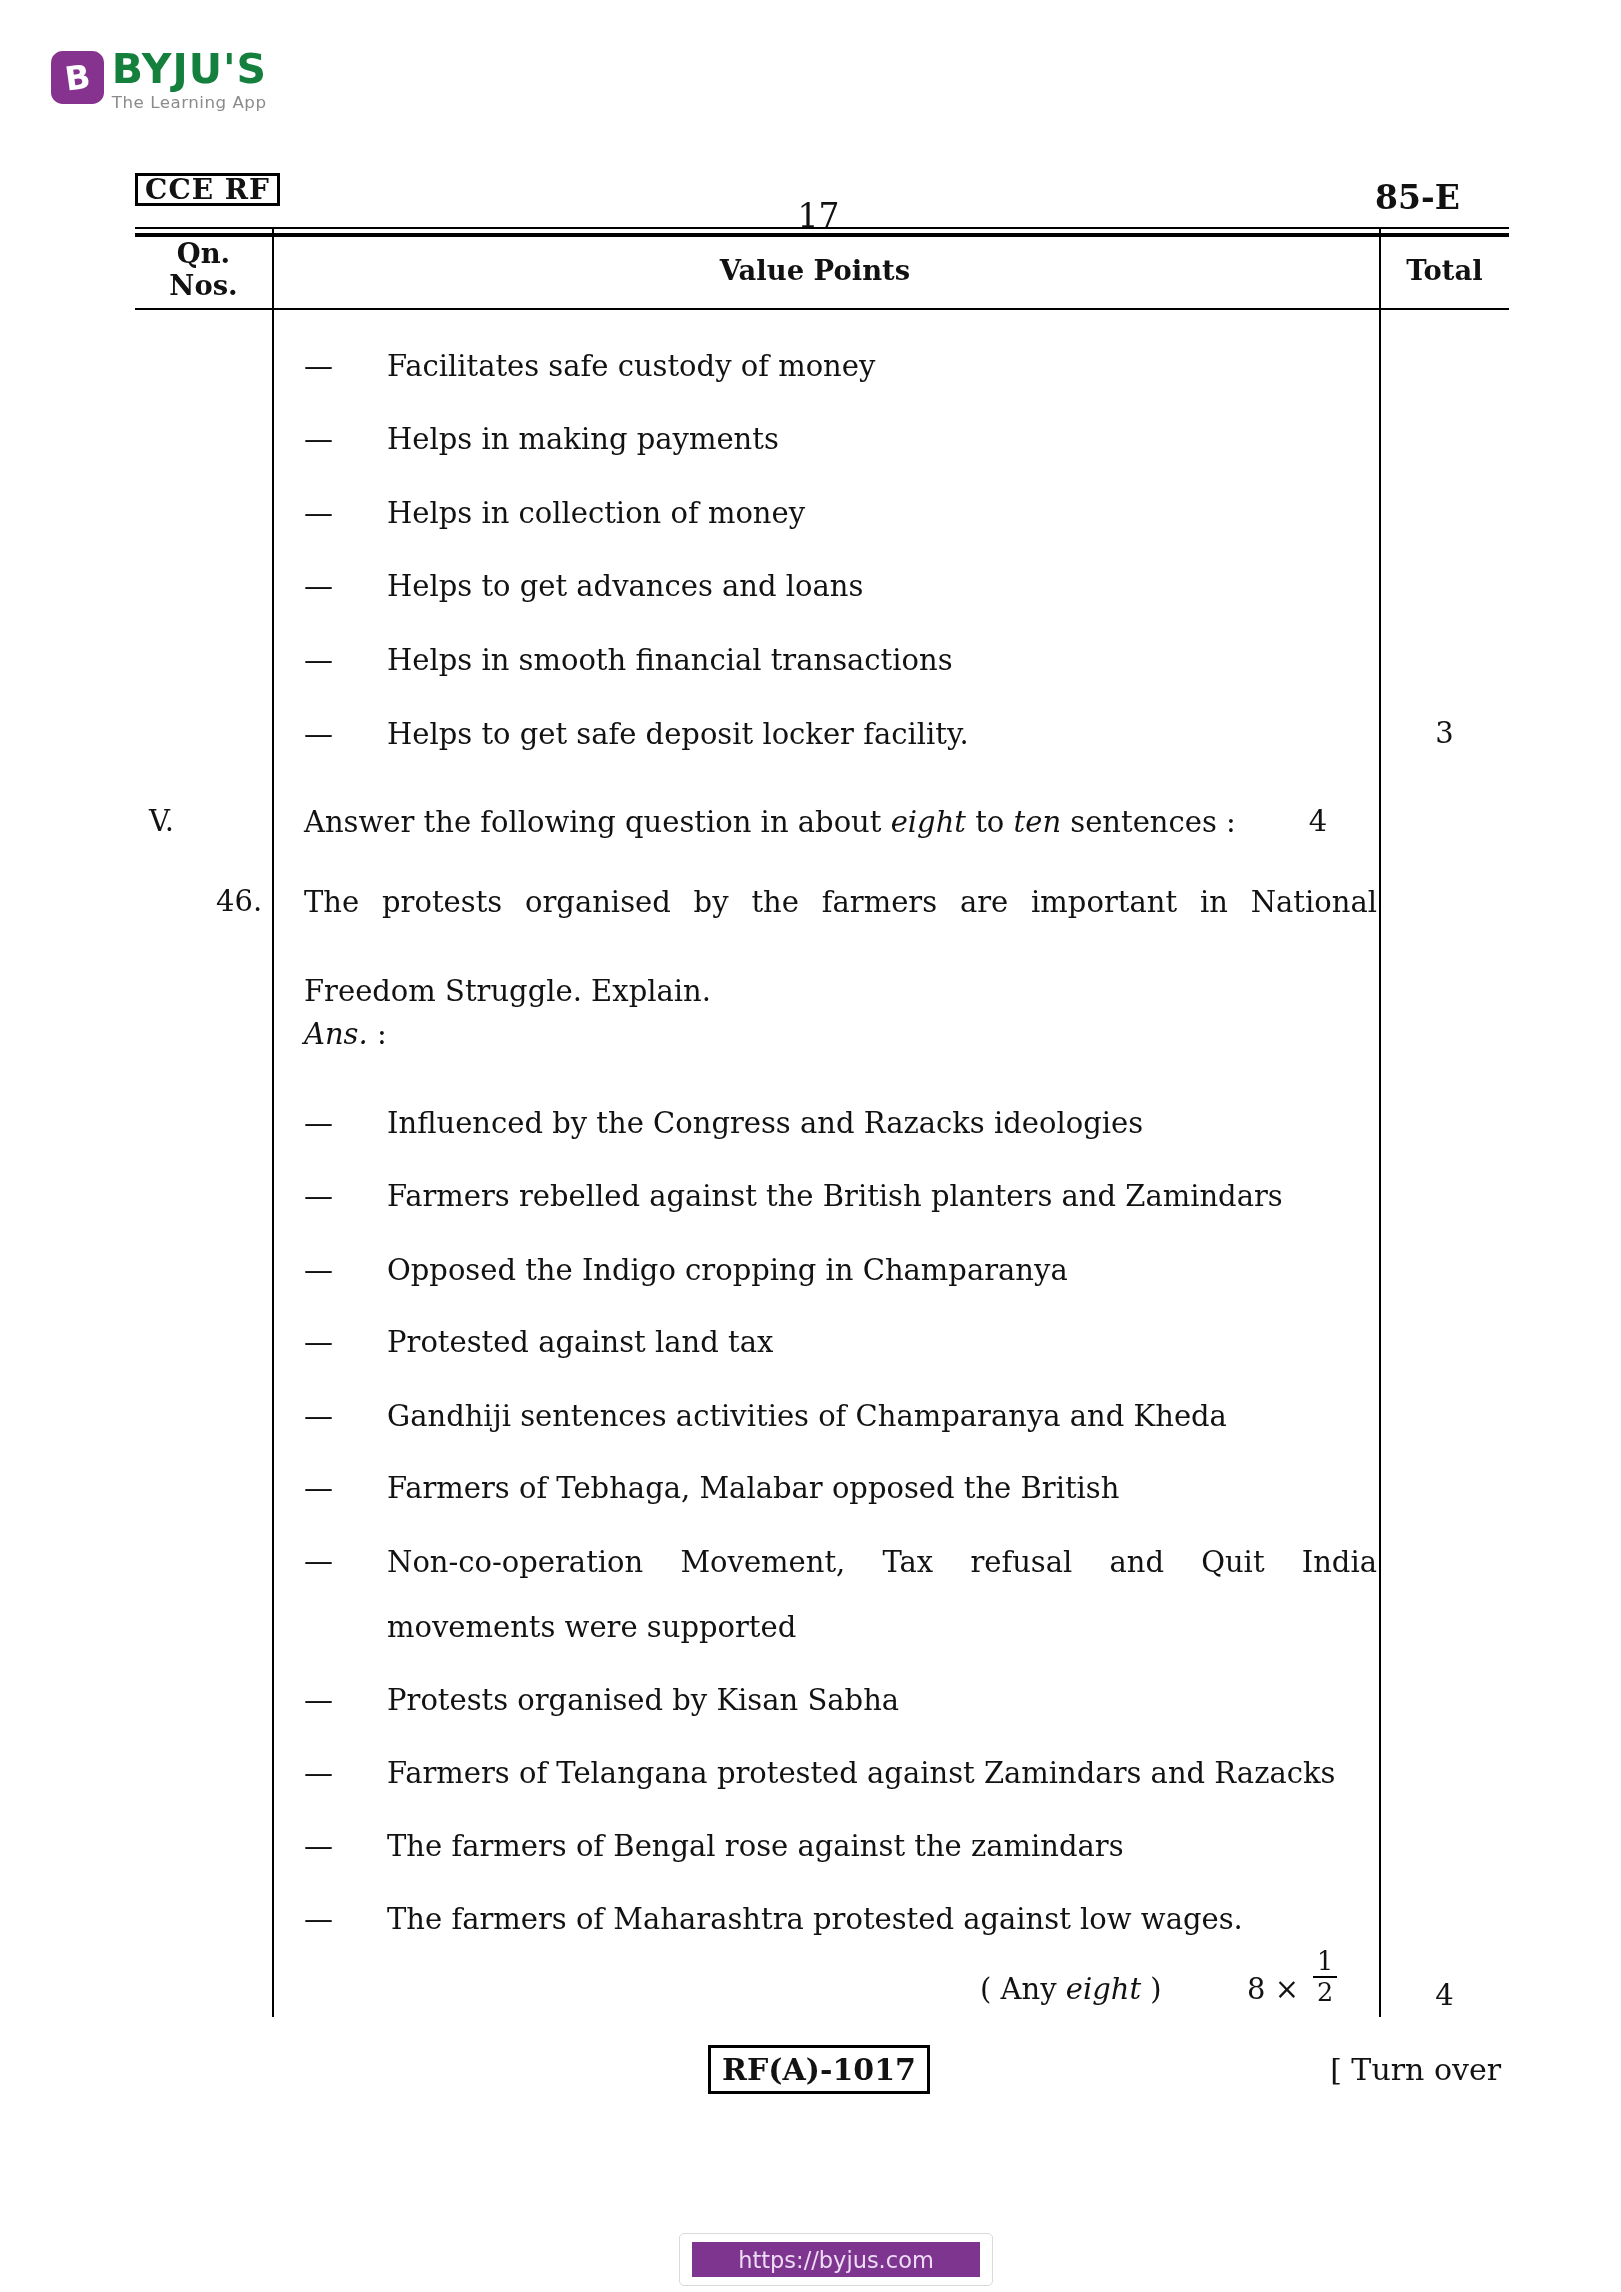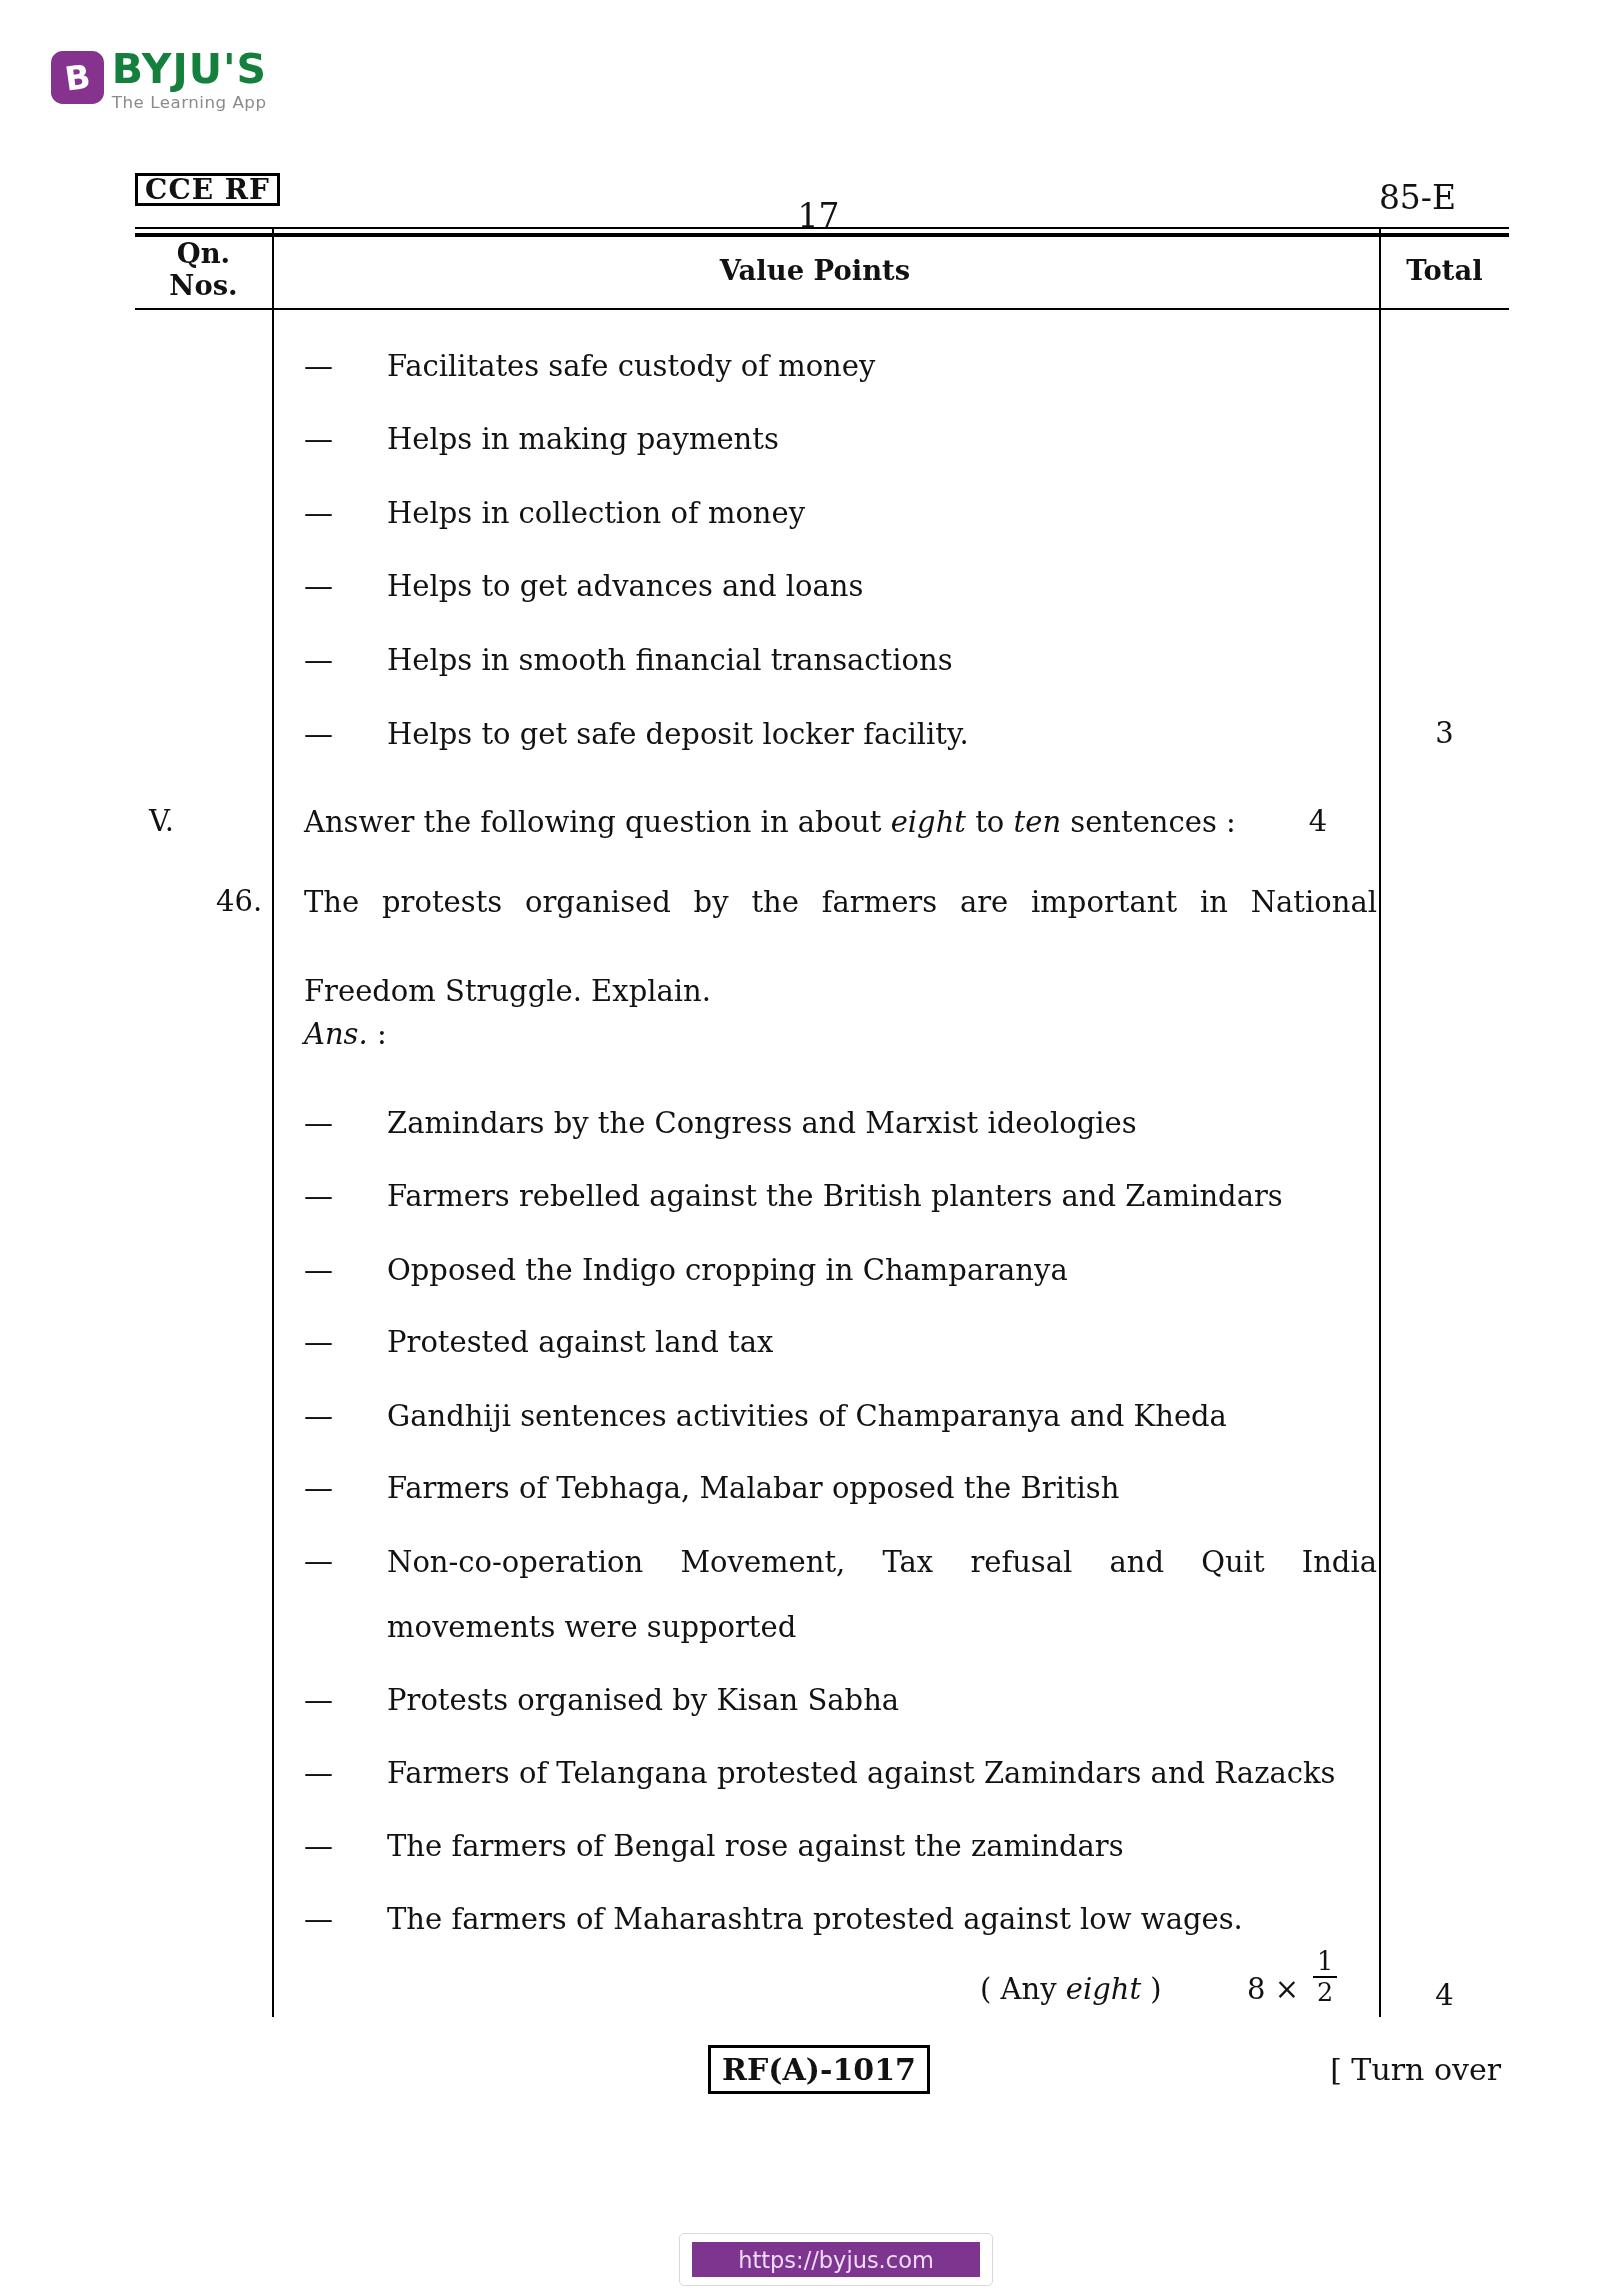--- a/index.html
+++ b/index.html
@@ -11,21 +11,21 @@
   .logo{position:absolute;left:51px;top:37px;display:flex;align-items:flex-start;}
   .logo-badge{width:53px;height:53px;background:#86328f;border-radius:11.8px;display:flex;align-items:center;justify-content:center;margin-top:13.7px;}
   .logo-badge span{color:#fff;font-family:"DejaVu Sans",sans-serif;font-weight:800;font-size:33px;transform:rotate(-8deg);}
   .logo-text{margin-left:7.8px;}
   .logo-brand{font-family:"DejaVu Sans",sans-serif;font-weight:800;font-size:41px;line-height:43px;color:#15803d;letter-spacing:1px;margin-top:11px;}
   .logo-tagline{font-family:"DejaVu Sans",sans-serif;font-size:16.7px;color:#8b8b8b;letter-spacing:0.5px;margin-top:1px;}
 
   
   .cce-box{position:absolute;left:135px;top:173px;width:145px;height:33px;border:3.9px solid #000;box-sizing:border-box;display:flex;align-items:center;justify-content:center;font-weight:bold;font-size:28px;letter-spacing:1px;}
   .page-num{position:absolute;left:745px;top:176px;width:147px;text-align:center;font-size:33px;margin-top:20px;}
-  .paper-code{position:absolute;left:1353px;top:178px;width:129px;text-align:center;font-size:33px;font-weight:normal;}
+  .paper-code{position:absolute;left:1353px;top:178px;width:129px;text-align:center;font-size:33px;font-weight:bold;}
 
   
   .th{position:absolute;font-weight:bold;font-size:27.4px;text-align:center;line-height:1.15;}
 
   
   .vp{position:absolute;left:304px;font-size:29px;line-height:1.25;white-space:nowrap;}
   .vp .dash{display:inline-block;width:83px;}
   .qn-label{position:absolute;font-size:29px;}
   .just{white-space:normal;text-align:justify;text-align-last:justify;}
   .total-val{position:absolute;left:1380px;width:129px;text-align:center;font-size:29px;}
@@ -83,21 +83,21 @@
 
 <div class="qn-label" style="left:149px;top:804px;">V.</div>
 <div class="vp" style="top:804px;"><span>Answer the following question in about </span><span class="it">eight</span><span> to </span><span class="it">ten</span><span> sentences :</span></div>
 <div class="abs" style="left:1279px;top:804px;width:78px;text-align:center;font-size:29px;">4</div>
 
 <div class="qn-label" style="left:216px;top:884px;">46.</div>
 <div class="vp just" style="top:884px;width:1073px;">The protests organised by the farmers are important in National</div>
 <div class="vp" style="top:950px;margin-top:23px;">Freedom Struggle. Explain.</div>
 <div class="vp" style="top:1016px;"><span class="it">Ans.</span><span> :</span></div>
 
-<div class="vp" style="top:1105px;"><span class="dash">—</span><span>Zamindars by the Congress and Marxist ideologies</span></div>
+<div class="vp" style="top:1105px;"><span class="dash">—</span><span>Influenced by the Congress and Razacks ideologies</span></div>
 <div class="vp" style="top:1178px;"><span class="dash">—</span><span>Farmers rebelled against the British planters and Zamindars</span></div>
 <div class="vp" style="top:1252px;"><span class="dash">—</span><span>Opposed the Indigo cropping in Champaranya</span></div>
 <div class="vp" style="top:1324px;"><span class="dash">—</span><span>Protested against land tax</span></div>
 <div class="vp" style="top:1398px;"><span class="dash">—</span><span>Gandhiji sentences activities of Champaranya and Kheda</span></div>
 <div class="vp" style="top:1470px;"><span class="dash">—</span><span>Farmers of Tebhaga, Malabar opposed the British</span></div>
 
 <div class="qn-label" style="left:304px;top:1544px;">—</div>
 <div class="abs just" style="left:387px;top:1544px;width:990px;font-size:29px;line-height:1.25;">Non-co-operation Movement, Tax refusal and Quit India</div>
 <div class="abs" style="left:387px;top:1609px;font-size:29px;line-height:1.25;white-space:nowrap;">movements were supported</div>
 <div class="vp" style="top:1682px;"><span class="dash">—</span><span>Protests organised by Kisan Sabha</span></div>

